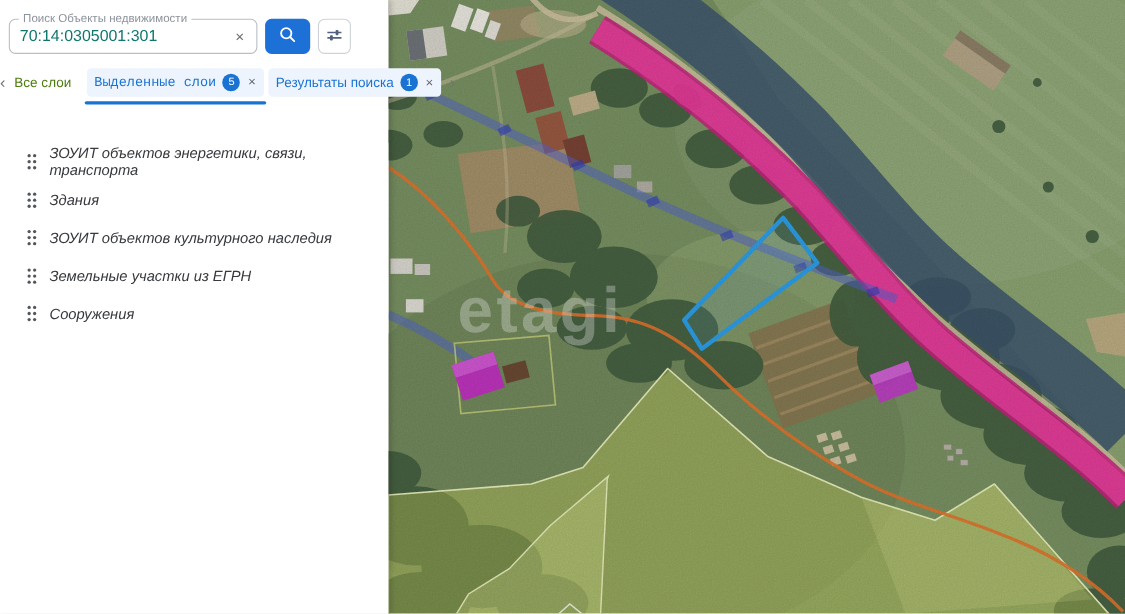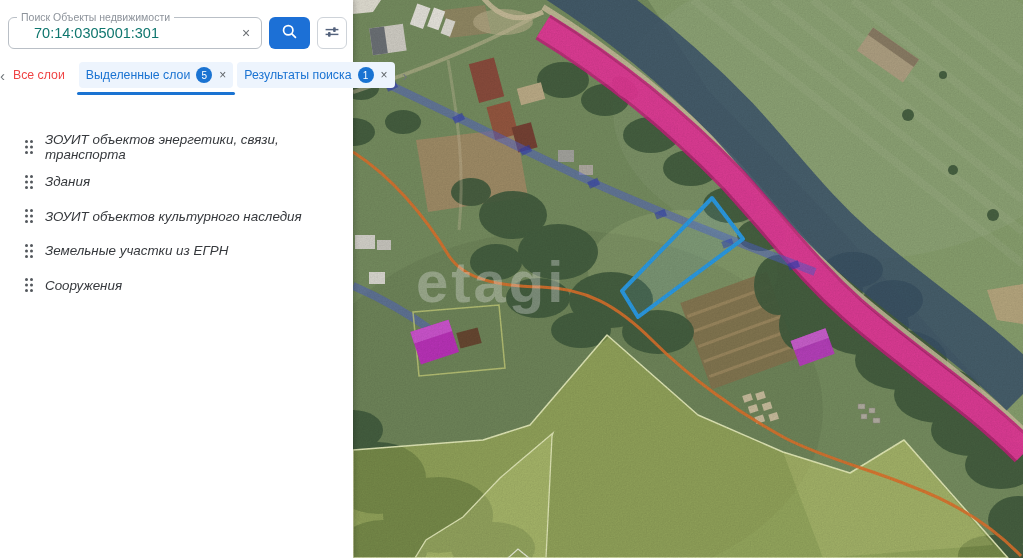--- a/index.html
+++ b/index.html
@@ -9,41 +9,41 @@
 
   
   .map-area { position:absolute; left:353px; top:0; width:670px; height:392px; cursor:crosshair; }
   .map-svg { display:block; }
 
   
   .sidebar { position:absolute; left:0; top:0; width:353px; height:558px;
              background:#fff; z-index:5; box-shadow:2px 0 5px rgba(0,0,0,.18); }
 
   .search-row { position:absolute; top:17px; left:8px; display:flex; gap:7px; align-items:center; }
-  .search-field { position:relative; width:254px; height:32px;
-                  border:1px solid #b9bfc6; border-radius:6px; background:#fff;padding-left:16px; }
+  .search-field { position:relative; width:226px; height:32px;
+                  border:1px solid #b9bfc6; border-radius:6px; background:#fff; }
   .search-field .flabel { position:absolute; top:-7px; left:8px; padding:0 4px; background:#fff;
                           font-size:10.5px; color:#8d939b; white-space:nowrap; }
   .search-field input { width:100%; height:100%; border:0; outline:0; background:transparent;
                         padding:0 26px 0 9px; font-size:14.5px; color:#0f766e;
                         font-family:"Liberation Sans", sans-serif; }
   .clear-btn { position:absolute; right:7px; top:7px; width:16px; height:16px; line-height:16px;
                text-align:center; font-size:14px; color:#6c7075; cursor:pointer; }
   .btn-search { width:41px; height:32px; background:#1c70d6; border:0; border-radius:6px;
                 display:flex; align-items:center; justify-content:center; cursor:pointer; }
   .btn-filter { width:30px; height:32px; background:#fff; border:1px solid #ced3d9; border-radius:6px;
                 display:flex; align-items:center; justify-content:center; cursor:pointer; }
 
   .tabs { position:absolute; top:58px; left:0; width:353px; height:34px;
           display:flex; align-items:center; font-size:12.3px; }
   .tab-chevron { color:#6f7478; font-size:15px; width:8px; flex:0 0 auto; cursor:pointer; }
   .tab { display:flex; align-items:center; white-space:nowrap; cursor:pointer; position:relative; }
-  .tab.plain { margin-left:5px; color:#ef4444;align-items:flex-end; }
+  .tab.plain { margin-left:5px; color:#4d7c0f;align-items:flex-end; }
   .tab.tinted { background:#edf4fd; border-radius:4px; padding:5px 7px; color:#1a73d2; }
-  .tab.t2 { margin-left:14px; }
+  .tab.t2 { margin-left:14px;font-family:Liberation Mono, monospace; }
   .tab.t3 { margin-left:4px; }
   .tab.active::after { content:""; position:absolute; left:-2px; right:-2px; bottom:-7px;
                        height:3px; background:#1a73d2; border-radius:2px; }
   .badge { width:16px; height:16px; border-radius:50%; background:#1a73d2; color:#fff;
            font-size:10px; display:inline-flex; align-items:center; justify-content:center;
            margin-left:6px; flex:0 0 auto; }
   .tab-x { color:#5f6468; font-size:12px; margin-left:7px; cursor:pointer; }
 
   .visibility-row { position:absolute; top:106px; left:9px; display:flex; align-items:center;
                     gap:11px; font-size:14px; color:#35393d; cursor:pointer; }

